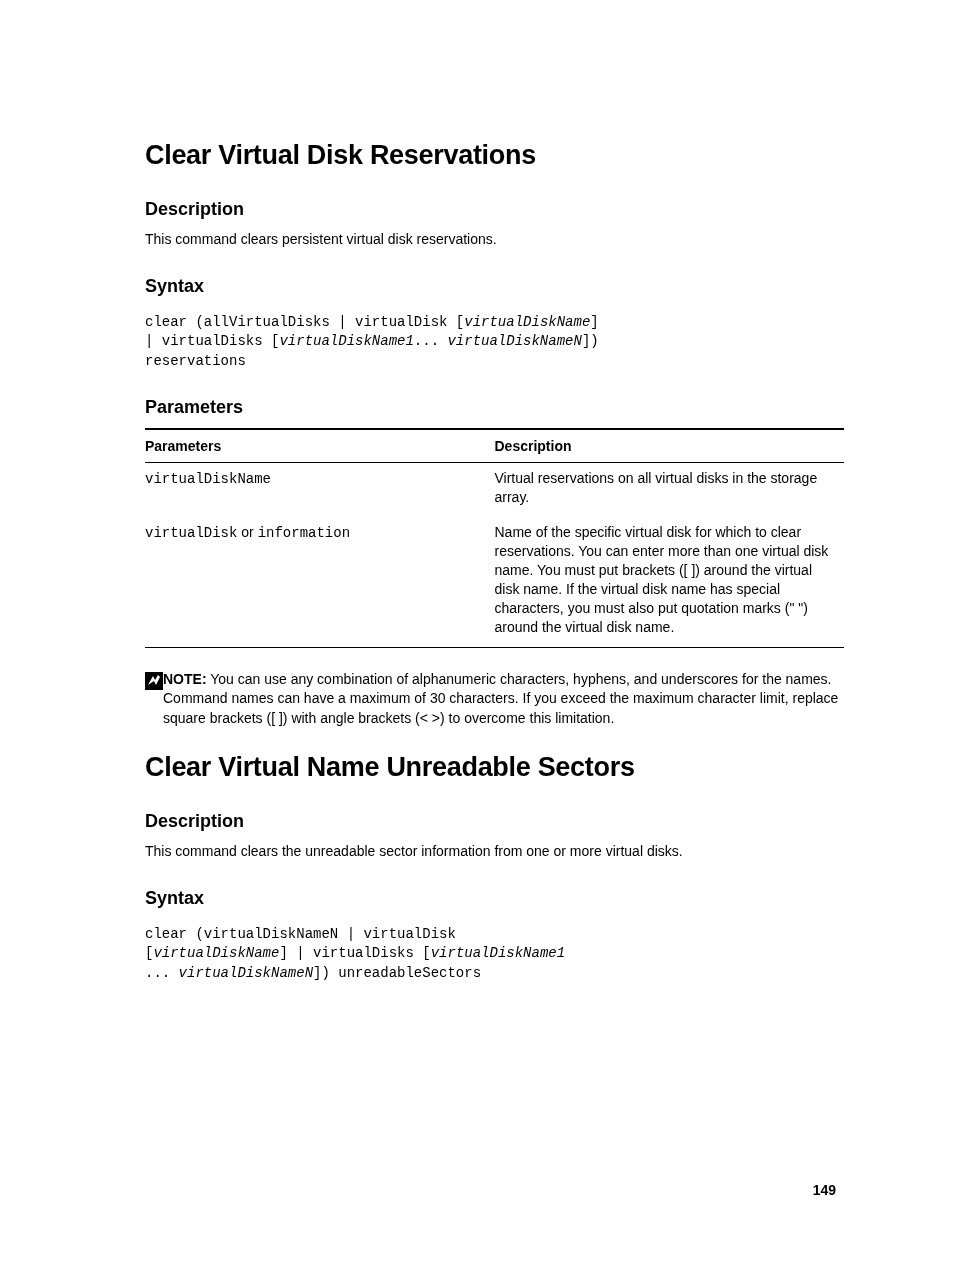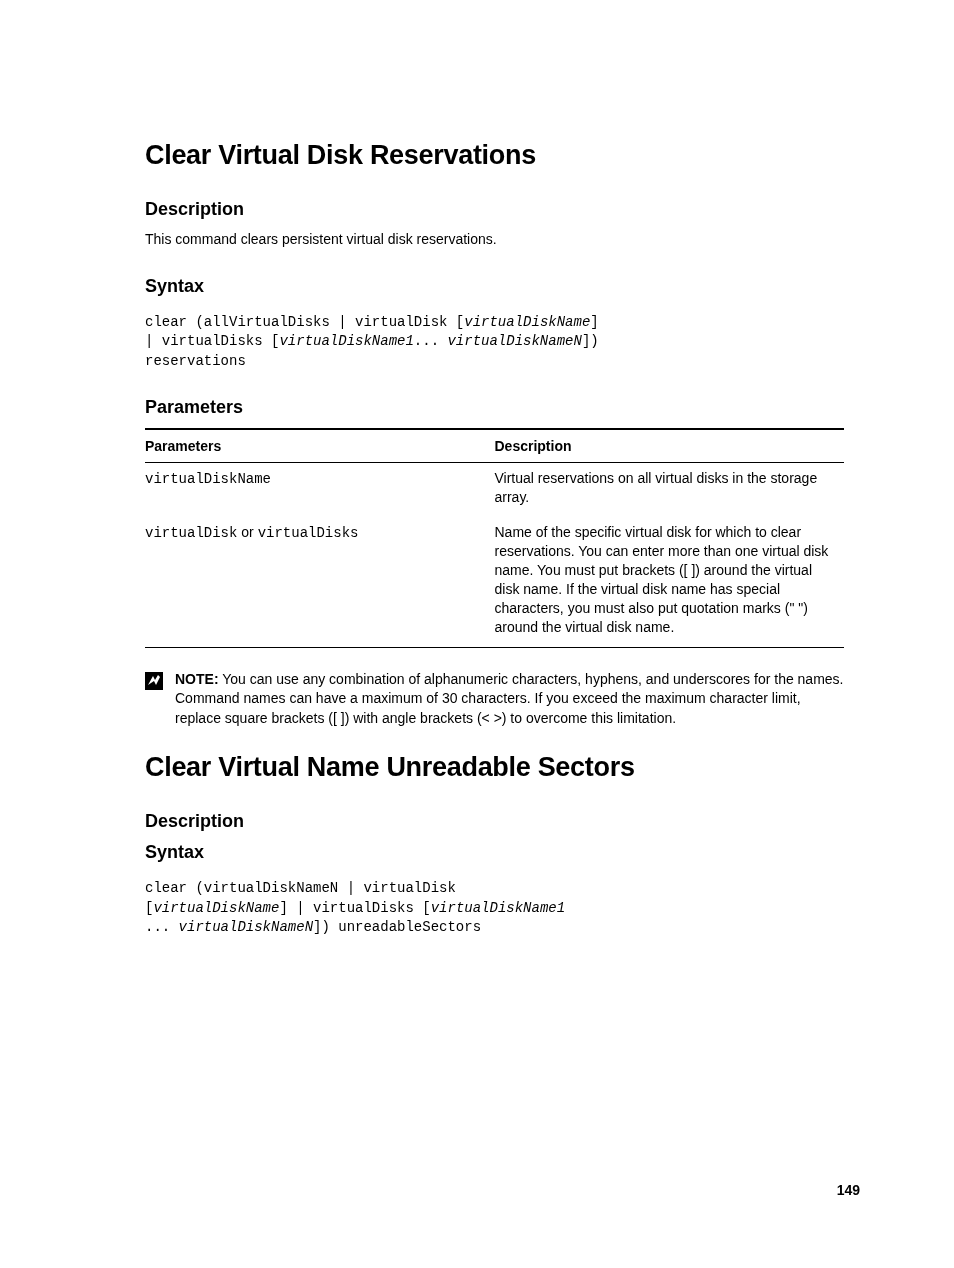--- a/index.html
+++ b/index.html
@@ -63,39 +63,38 @@
     padding: 6px 4px 10px 0;
     vertical-align: top;
     line-height: 1.35;
   }
   table.params thead tr { border-top: 2px solid #000; border-bottom: 1px solid #000; }
   table.params tbody tr:last-child td { border-bottom: 1px solid #000; }
   .mono { font-family: "Courier New", monospace; }
   .note-block {
     display: flex;
     align-items: flex-start;
-    gap: 12px;
     margin: 0 0 24px 0;
     font-stretch: condensed;
   }
   .note-icon {
     flex: 0 0 auto;
     width: 18px;
     height: 18px;
     margin-top: 2px;
   }
   .note-text {
     font-size: 14px;
     line-height: 1.4;
   }
   .note-text .bold { font-weight: bold; }
   .page-num {
     position: absolute;
     bottom: 70px;
-    right: 94px;
+    right: 118px;
     font-size: 14px;
     font-weight: bold;
     font-stretch: condensed;
   }
   .col-param { width: 50%; }
   .col-desc  { width: 50%; }
 </style>
 </head>
 <body>
 
@@ -118,41 +117,42 @@
         <th class="col-param">Parameters</th>
         <th class="col-desc">Description</th>
       </tr>
     </thead>
     <tbody id="tbody-0-2">
         <tr>
           <td><span class="mono">virtualDiskName</span></td>
           <td>Virtual reservations on all virtual disks in the storage array.</td>
         </tr>
         <tr>
-          <td><span class="mono">virtualDisk</span><span> or </span><span class="mono">virtualDisks</span></td>
+          <td><span class="mono">virtualDisk</span><span> or </span><span class="mono">information</span></td>
           <td>Name of the specific virtual disk for which to clear reservations. You can enter more than one virtual disk name. You must put brackets ([ ]) around the virtual disk name. If the virtual disk name has special characters, you must also put quotation marks (" ") around the virtual disk name.</td>
         </tr>
       </tbody>
   </table>
 
   <div class="note-block">
     <span class="note-icon">
       <svg viewBox="0 0 18 18" width="18" height="18">
         <rect x="0" y="0" width="18" height="18" fill="#000"></rect>
         <path d="M3 13 L8 4 L10 8 L13 3 L15 5 L11 13 L9 9 Z" fill="#fff"></path>
       </svg>
     </span>
     <div class="note-text">
       <span class="bold">NOTE:</span><span> You can use any combination of alphanumeric characters, hyphens, and underscores for the names. Command names can have a maximum of 30 characters. If you exceed the maximum character limit, replace square brackets ([ ]) with angle brackets (&lt; &gt;) to overcome this limitation.</span>
     </div>
   </div>
 
   <h1>Clear Virtual Name Unreadable Sectors</h1>
 
   <h2>Description</h2>
+  <p class="body-text">This command clears the unreadable sector information from one or more virtual disks.</p>
 
   <h2>Syntax</h2>
   <pre class="code" id="code-1-1"><span>clear (virtualDiskNameN | virtualDisk</span>
 <span>[</span><span class="ital">virtualDiskName</span><span>] | virtualDisks [</span><span class="ital">virtualDiskName1</span>
 <span>... </span><span class="ital">virtualDiskNameN</span><span>]) unreadableSectors</span></pre>
 
   <div class="page-num">149</div>
 </div>
 
 </body></html>

